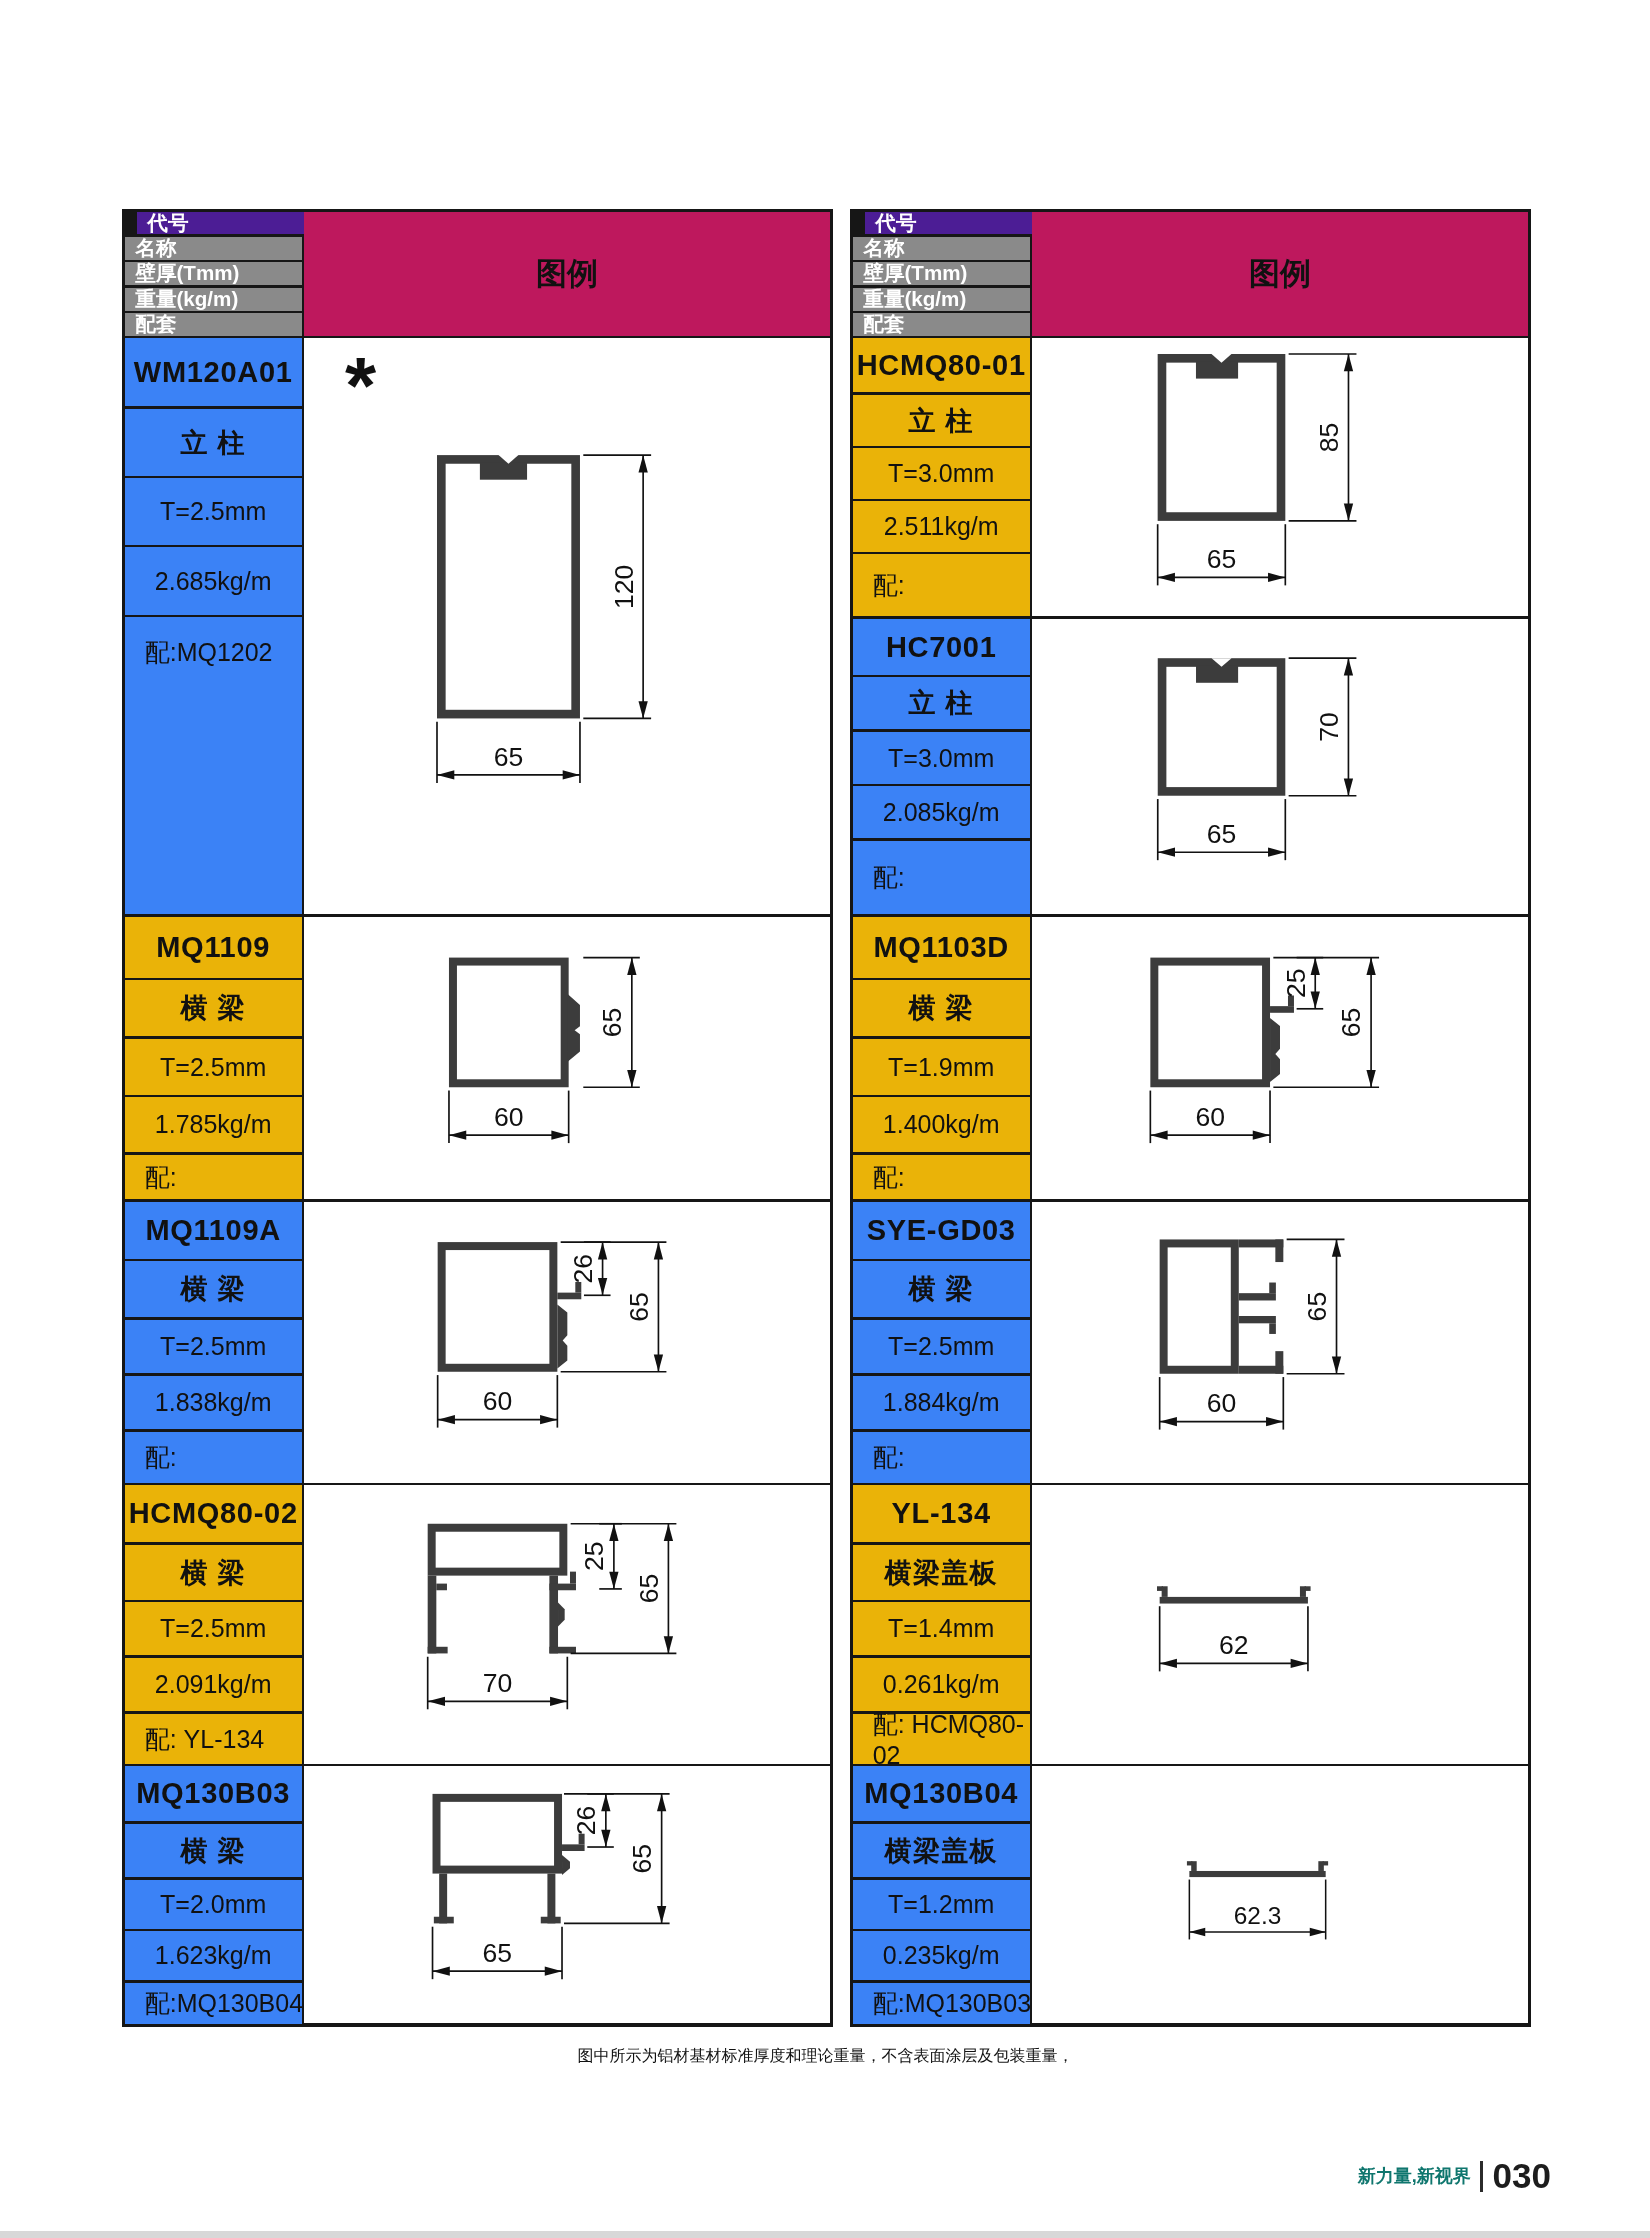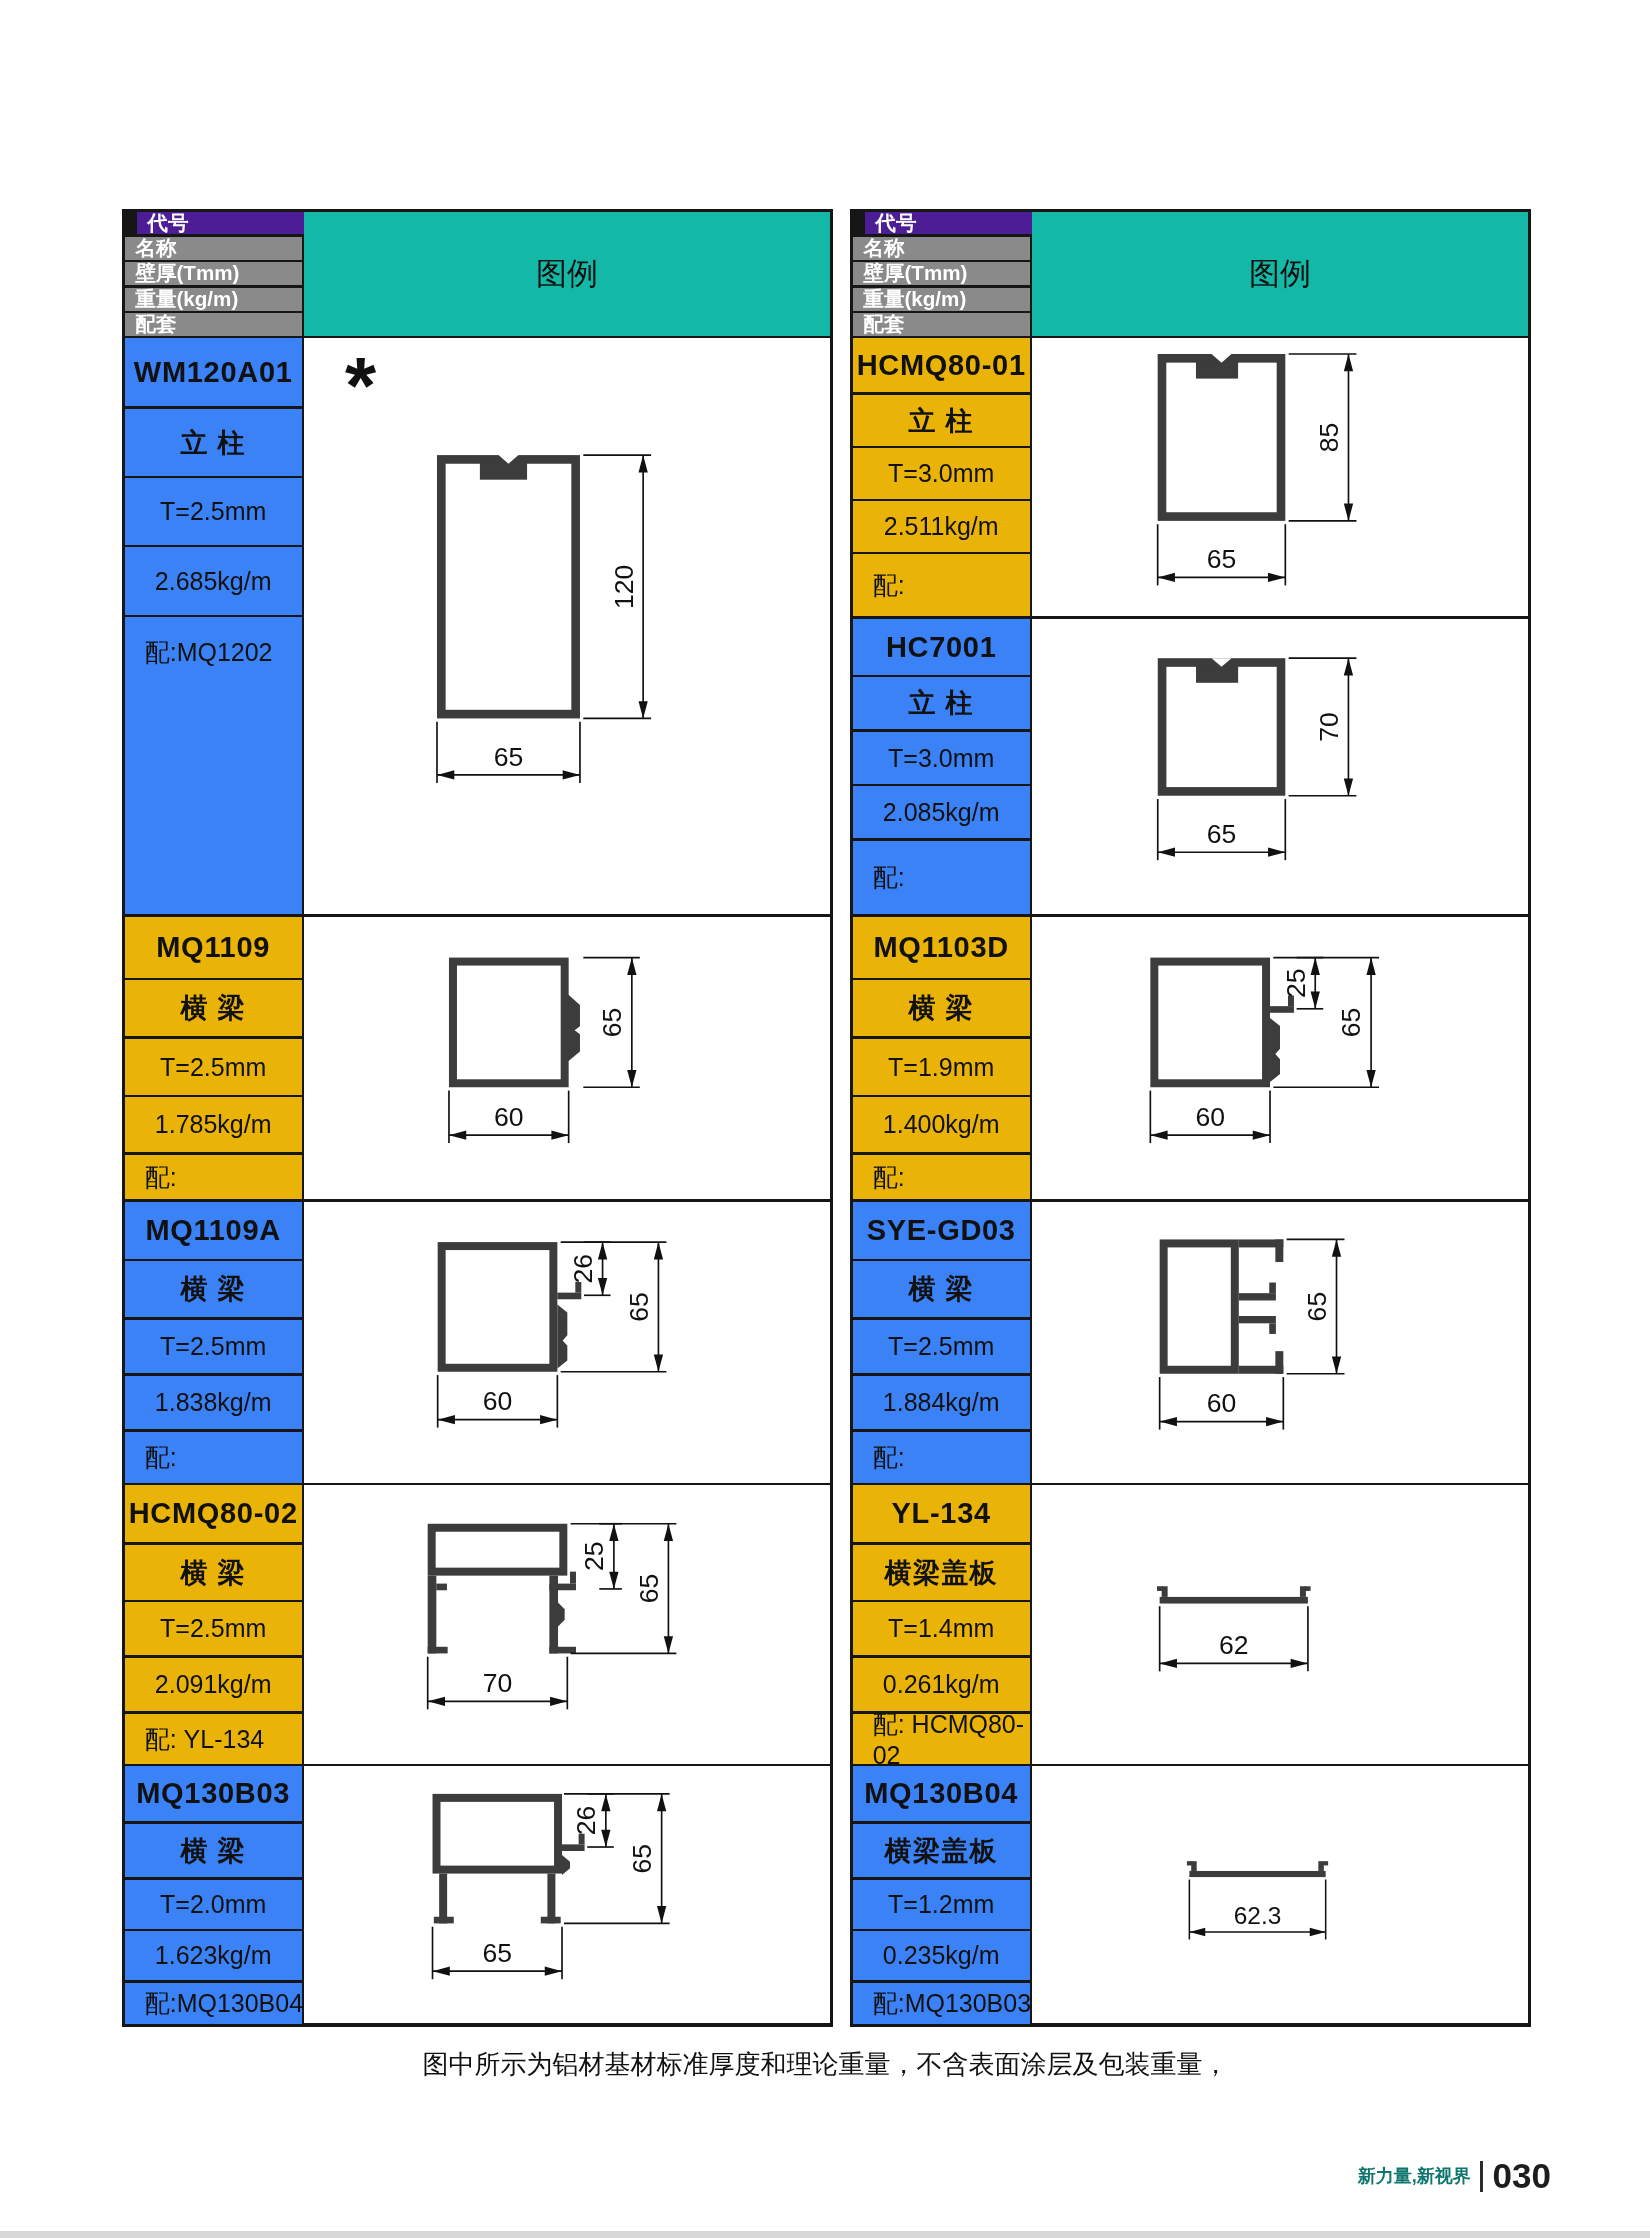--- a/index.html
+++ b/index.html
@@ -4,29 +4,29 @@
 <style>
   html,body{margin:0;padding:0;background:#ffffff;}
   body{font-family:"Liberation Sans",sans-serif;color:#111;}
   #page{position:relative;width:1651px;height:2239px;background:#fff;overflow:hidden;}
   .tbl{position:absolute;background:#161616;}
   .cell{position:absolute;box-sizing:border-box;display:flex;align-items:center;justify-content:center;overflow:hidden;}
   .hd{background:#8A8A8A;color:#fff;font-weight:bold;font-size:20.6px;justify-content:flex-start;padding-left:10.6px;}
   .hd.first{background:#4c1d95;margin-left:12px;}
   .t-yellow{background:#eab308;}
   .t-gray{background:#3b82f6;}
-  .legend{background:#14b8a6;font-weight:normal;font-size:31px;color:#111;}
+  .legend{background:#be185d;font-weight:bold;font-size:31px;color:#111;}
   .draw{background:#ffffff;}
   .code{font-weight:bold;font-size:29px;letter-spacing:0.7px;}
   .name{font-size:27px;font-weight:600;letter-spacing:1.3px;}
   .spec{font-size:25px;}
   .match{font-size:25px;justify-content:flex-start;padding-left:20px;}
   .match.top{align-items:flex-start;padding-top:18.6px;}
   .asterisk{position:absolute;left:41px;top:4px;font-size:80px;font-weight:bold;line-height:1.1;color:#111;}
-  #note{position:absolute;left:0;top:2044px;width:1651px;text-align:center;font-size:26px;line-height:1.55;color:#111;}
+  #note{position:absolute;left:0;top:2044px;width:1651px;text-align:center;font-size:16px;line-height:1.55;color:#111;}
   #footer{position:absolute;right:100px;top:2156px;display:flex;align-items:center;}
   #footer .slogan{font-size:18px;font-weight:bold;color:#0f766e;}
   #footer .divider{width:3.3px;height:31px;background:#2b2b2b;margin:0 9.3px;}
   #footer .pagenum{font-size:35px;font-weight:bold;color:#1d1d1d;}
   #bottom-bar{position:absolute;left:0;top:2231px;width:1651px;height:7.3px;background:#D8D8D8;}
 </style>
 </head>
 <body>
 
 <div id="page">

